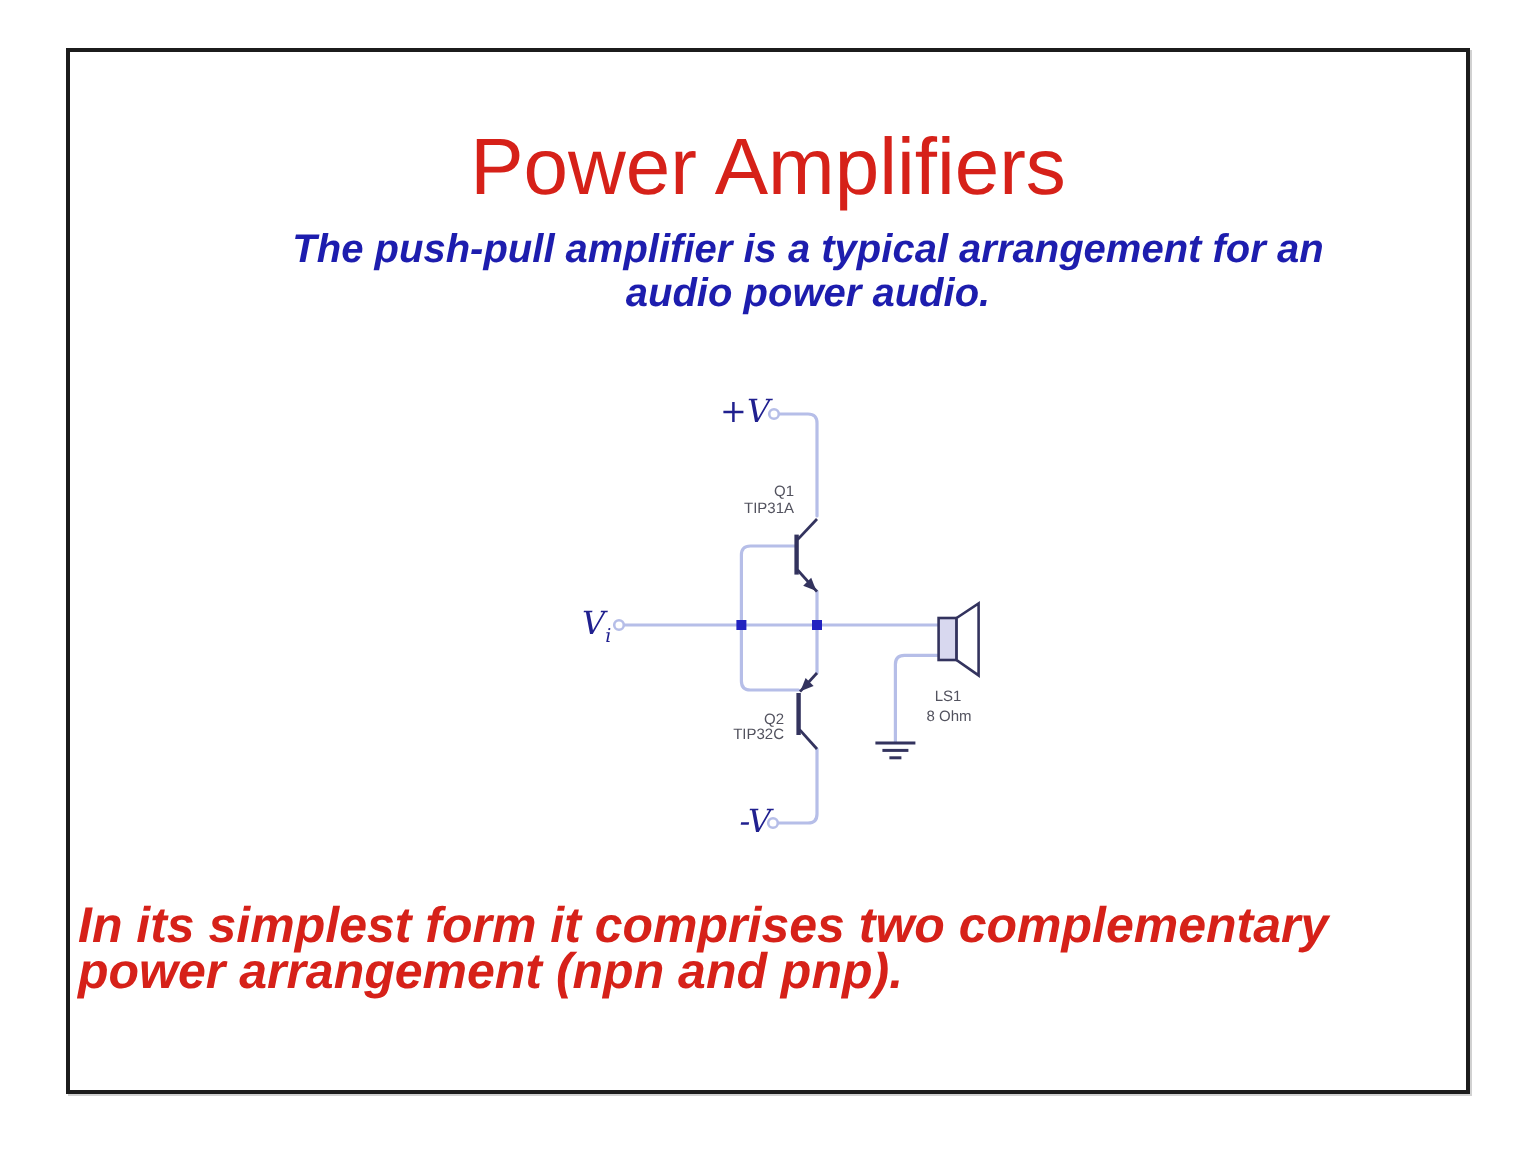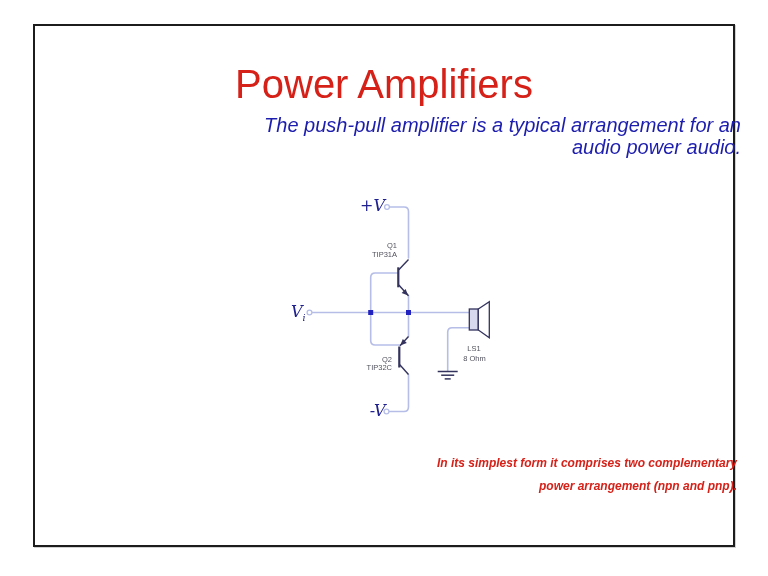--- a/index.html
+++ b/index.html
@@ -3,27 +3,27 @@
 <meta charset="utf-8">
 <style>
   html,body{margin:0;padding:0;background:#ffffff;}
   .stage{position:relative;width:768px;height:576px;background:#ffffff;overflow:hidden;
          font-family:"Liberation Sans",sans-serif;}
   .slide{position:absolute;left:33px;top:24px;width:702px;height:523px;box-sizing:border-box;
          background:#ffffff;border:2px solid var(--border,#1c1c1c);
          box-shadow:1px 1px 0 rgba(0,0,0,0.18);padding-left:44px;}
   .page-title{position:absolute;left:0;top:36px;width:100%;text-align:center;
          font-size:40px;font-weight:400;color:var(--red,#d62119);letter-spacing:0;}
-  .subtitle{position:absolute;left:0;top:88px;width:100%;text-align:right;
+  .subtitle{position:absolute;left:12px;top:88px;width:100%;text-align:center;
          transform:translateX(8px);
-         font-size:20px;font-weight:normal;font-style:italic;line-height:22px;
+         font-size:20px;font-weight:bold;font-style:italic;line-height:22px;
          color:var(--blue,#1d1dae);}
-  .footer-text{position:absolute;left:0;top:426px;width:100%;text-align:right;
+  .footer-text{position:absolute;left:0;top:426px;width:100%;text-align:left;
          transform:translateX(4px);
-         font-size:12px;font-weight:bold;font-style:italic;line-height:23px;
+         font-size:25px;font-weight:bold;font-style:italic;line-height:23px;
          color:var(--red,#d62119);}
   .schematic{position:absolute;left:247px;top:162px;width:212px;height:240px;}
   .wire{stroke:var(--wire,#b6bee8);stroke-width:1.6;fill:none;stroke-linecap:round;}
   .comp{stroke:var(--component,#33335e);fill:none;}
   .bar{stroke-width:2.2;}
   .lead{stroke-width:1.4;}
   .arrow{fill:var(--component,#33335e);stroke:none;}
   .node{fill:var(--node,#2222c0);stroke:none;}
   .term{stroke:var(--wire,#b6bee8);stroke-width:1.3;fill:#ffffff;}
   .lbl{font-family:"Liberation Sans",sans-serif;font-size:7.5px;fill:var(--label,#52525e);}

